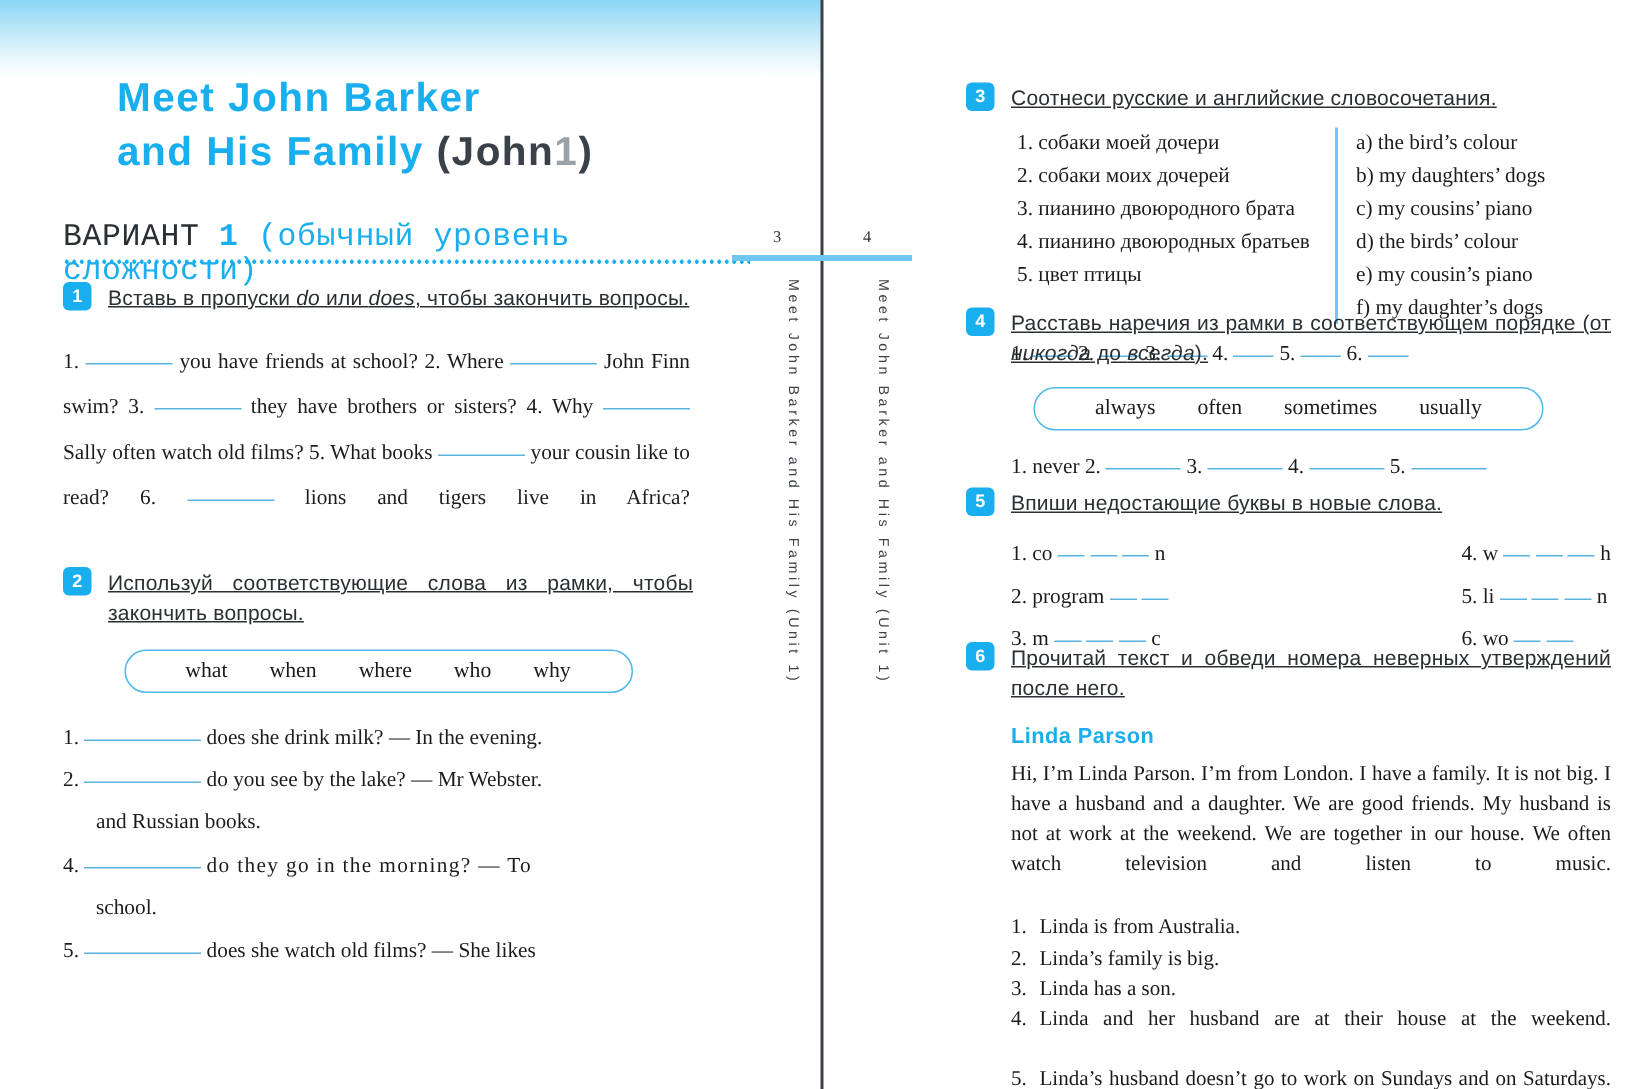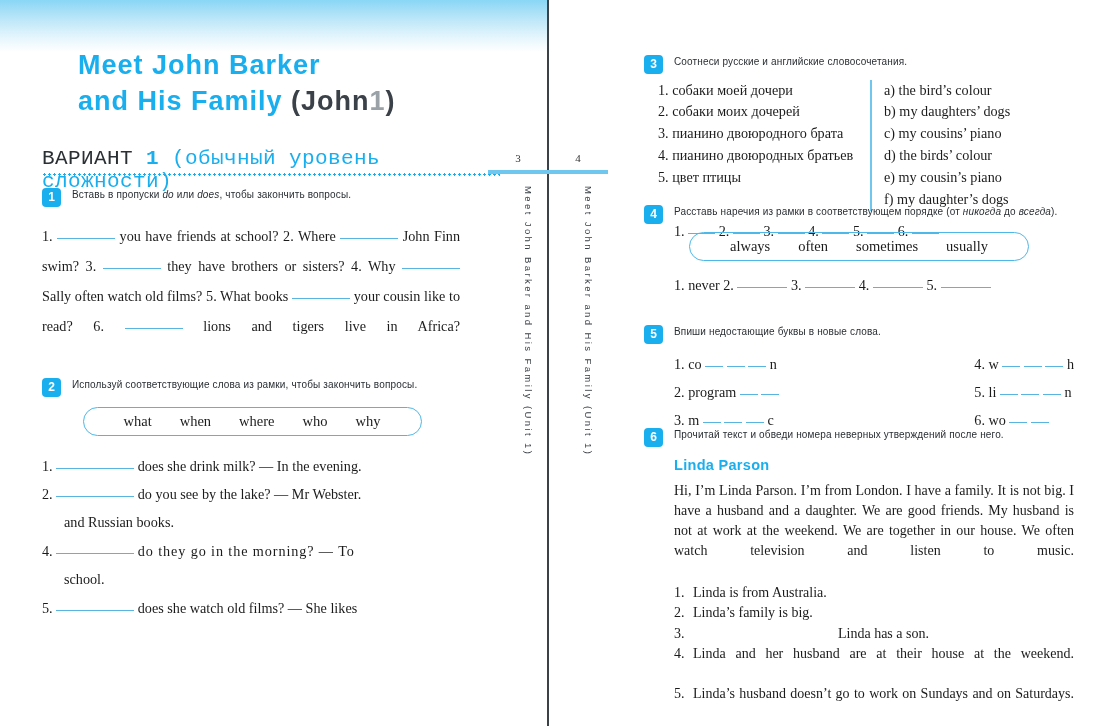--- a/index.html
+++ b/index.html
@@ -69,22 +69,22 @@
   }
 
   
   .ex{position:absolute;}
   .badge{
     position:absolute;left:0;top:0;width:19px;height:19px;
     background:#19aeee;border-radius:4px;color:#fff;
     font-size:12px;font-weight:bold;line-height:19px;text-align:center;
   }
   .prompt{
-    margin-left:30px;font-size:10px;color:#2a2f34;
-    line-height:1.45;text-align:justify;letter-spacing:.15px;
+    margin-left:30px;font-size:14px;color:#2a2f34;
+    line-height:1.45;text-align:justify;letter-spacing:.15px;text-decoration:underline;
   }
   .prompt i{font-style:italic;}
 
   
   .body-serif{
     font-family:"Liberation Serif", serif;
     font-size:14.2px;color:#1b1b1b;
   }
   .jline{text-align:justify;line-height:2.12;}
   .jline::after{content:"";display:inline-block;width:100%;}
@@ -211,21 +211,21 @@
   <div class="folio-rule"></div>
   <div class="running left">Meet John Barker and His Family (Unit 1)</div>
   <div class="running right">Meet John Barker and His Family (Unit 1)</div>
 
   <div class="page right">
 
     <div class="ex" style="left:96px;top:55px;width:430px;">
       <div class="badge">3</div>
       <div class="prompt">Соотнеси русские и английские словосочетания.</div>
 
-      <div class="match" style="margin-left:14px;margin-top:10px;">
+      <div class="match" style="margin-left:34px;margin-top:10px;">
         <div class="col colL">
           <div>1. собаки моей дочери</div>
           <div>2. собаки моих дочерей</div>
           <div>3. пианино двоюродного брата</div>
           <div>4. пианино двоюродных братьев</div>
           <div>5. цвет птицы</div>
         </div>
         <div class="divider"></div>
         <div class="col">
           <div>a) the bird’s colour</div>
@@ -345,21 +345,21 @@
         <div style="display:flex;">
           <span style="width:19px;flex:0 0 19px;">1.</span>
           <span style="flex:1;">Linda is from Australia.</span>
         </div>
         <div style="display:flex;">
           <span style="width:19px;flex:0 0 19px;">2.</span>
           <span style="flex:1;">Linda’s family is big.</span>
         </div>
         <div style="display:flex;">
           <span style="width:19px;flex:0 0 19px;">3.</span>
-          <span style="flex:1;text-align:center;">Linda has a son.</span>
+          <span style="flex:1;">Linda has a son.</span>
         </div>
         <div style="display:flex;">
           <span style="width:19px;flex:0 0 19px;">4.</span>
           <span class="para" style="flex:1;font-size:14px;">Linda and her husband are at their house at the weekend.</span>
         </div>
         <div style="display:flex;">
           <span style="width:19px;flex:0 0 19px;">5.</span>
           <span class="para" style="flex:1;font-size:14px;">Linda’s husband doesn’t go to work on Sundays and on Saturdays.</span>
         </div>
       </div>

